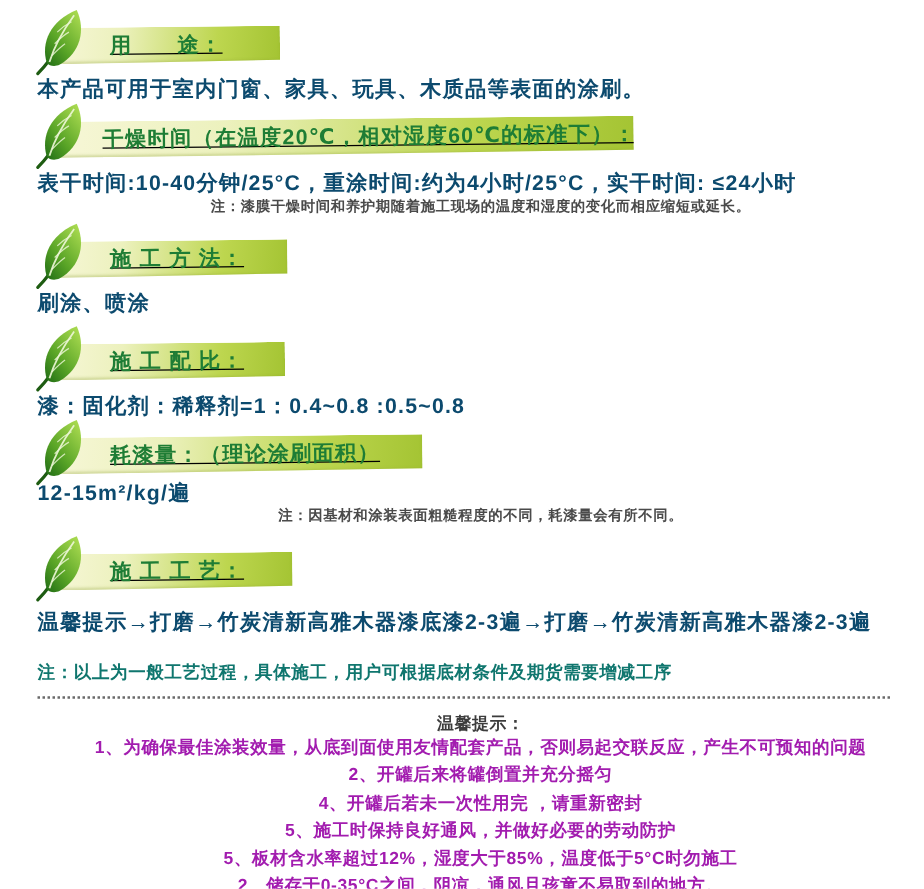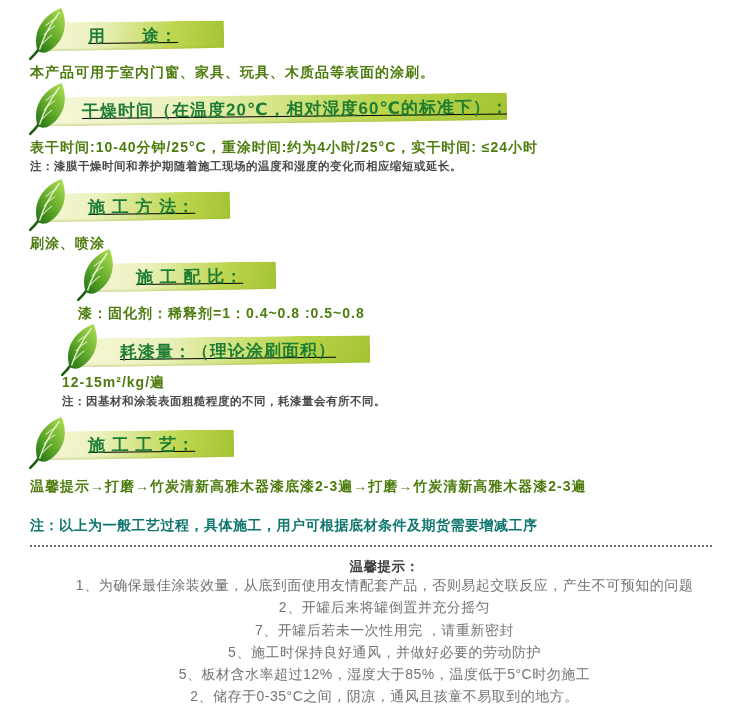--- a/index.html
+++ b/index.html
@@ -23,38 +23,38 @@
   }
   .btitle { font-size:17px; font-weight:bold; color:#1e7d35; letter-spacing:1px; white-space:nowrap; }
 
   .b1 { width:182px; }
   .b2 { width:465px; padding-left:40px; }
   .b3 { width:188px; }
   .b4 { width:186px; }
   .b5 { width:296px; }
   .b6 { width:192px; }
 
-  .body { margin:12px 0 0 30px; font-size:14px; font-weight:bold; color:#4d7c0f; letter-spacing:1px; line-height:18px; white-space:nowrap; }
-  .note { margin:3px 0 0 30px; font-size:11.5px; font-weight:bold; color:#4a4a4a; letter-spacing:0.5px; line-height:14px; white-space:nowrap; }
+  .body { margin:12px 0 0 30px; font-size:17px; font-weight:bold; color:#0c4a6e; letter-spacing:1px; line-height:18px; white-space:nowrap; }
+  .note { margin:3px 0 0 30px; font-size:11.5px; font-weight:bold; color:#4a4a4a; letter-spacing:0.5px; line-height:14px; white-space:nowrap;text-align:center; }
 
   #s1 { margin-top:22px; }
   #s2 { margin-top:16px; }
   #s3 { margin-top:20px; }
-  #s4 { margin-top:11px;padding-left:48px; }
-  #s5 { margin-top:16px;padding-left:32px; }
+  #s4 { margin-top:23px; }
+  #s5 { margin-top:16px; }
   #s5 .body { margin-top:7px; line-height:17px; }
   #s6 { margin-top:23px; }
   #s6 .body { margin-top:17px; }
 
   .process-note { margin:22px 0 0 30px; font-size:14px; font-weight:bold; color:#0f766e; letter-spacing:0.5px; line-height:16px; }
   .dotted { margin:12px 0 0 30px; width:682px; height:0; border-bottom:2px dotted #6a6a6a; }
 
   .tips { margin:12px 0 0 30px;text-align:center; }
   .tips-title { font-size:13.5px; font-weight:bold; color:#3c3c3c; line-height:15px; letter-spacing:0.5px; }
-  .tip { font-size:14px; font-weight:normal; color:#737373; line-height:22.3px; letter-spacing:0.5px; white-space:nowrap; }
+  .tip { font-size:14px; font-weight:bold; color:#a21caf; line-height:22.3px; letter-spacing:0.5px; white-space:nowrap; }
   .tips .tip:first-of-type { margin-top:7px; }
 </style>
 </head>
 <body>
 
 <div class="page">
 
   <svg width="0" height="0" style="position:absolute" aria-hidden="true">
     <defs>
       <linearGradient id="leafGrad" x1="0%" y1="100%" x2="80%" y2="0%">
@@ -170,19 +170,19 @@
   </section>
 
   <p class="process-note">注：以上为一般工艺过程，具体施工，用户可根据底材条件及期货需要增减工序</p>
 
   <div class="dotted"></div>
 
   <div class="tips">
     <p class="tips-title">温馨提示：</p>
     <p class="tip">1、为确保最佳涂装效量，从底到面使用友情配套产品，否则易起交联反应，产生不可预知的问题</p>
     <p class="tip">2、开罐后来将罐倒置并充分摇匀</p>
-    <p class="tip">7、开罐后若未一次性用完 ，请重新密封</p>
+    <p class="tip">4、开罐后若未一次性用完 ，请重新密封</p>
     <p class="tip">5、施工时保持良好通风，并做好必要的劳动防护</p>
     <p class="tip">5、板材含水率超过12%，湿度大于85%，温度低于5°C时勿施工</p>
     <p class="tip">2、储存于0-35°C之间，阴凉，通风且孩童不易取到的地方。</p>
   </div>
 
 </div>
 
 </body></html>

